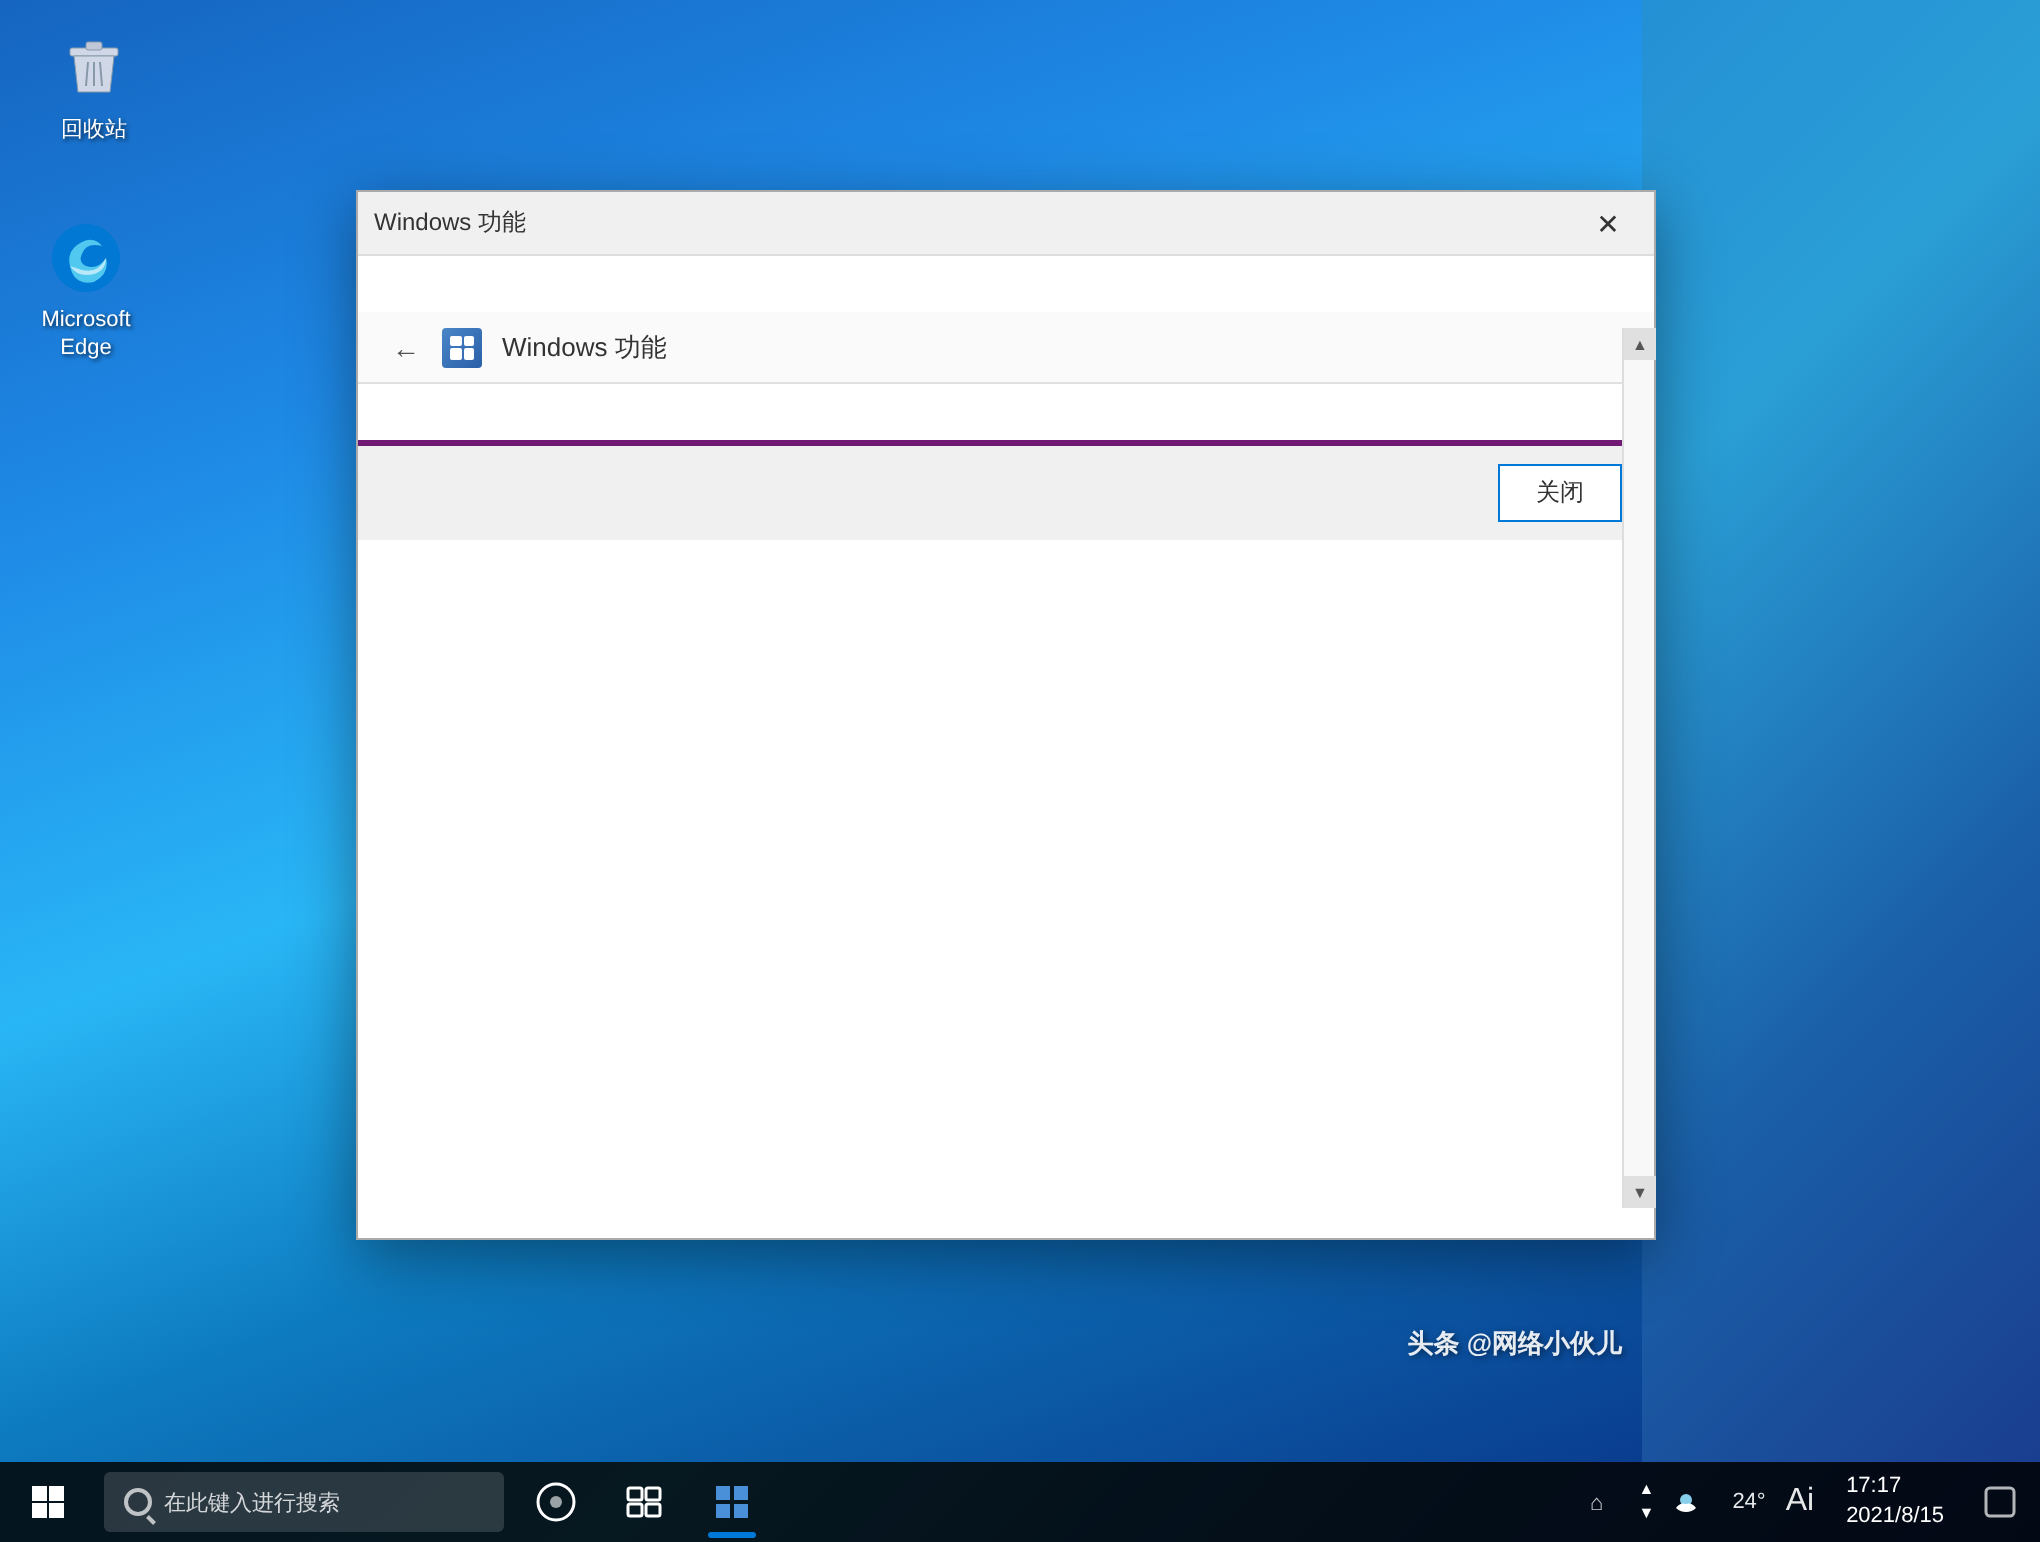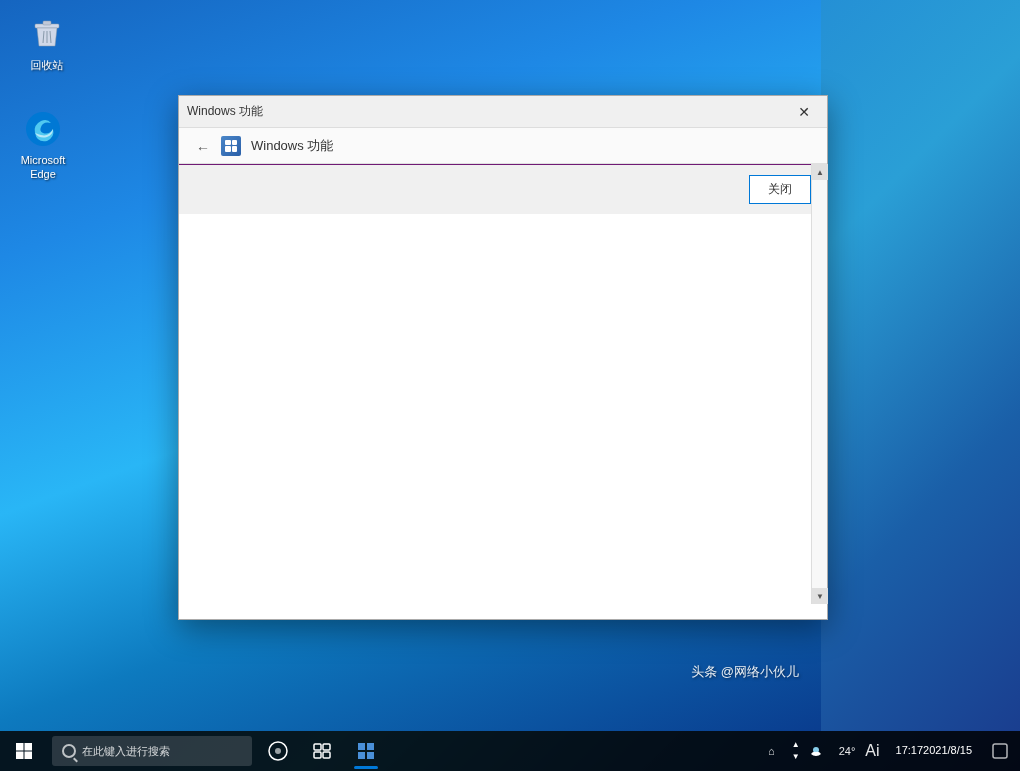--- a/index.html
+++ b/index.html
@@ -51,20 +51,21 @@
       top: 95px;
       left: 178px;
       width: 650px;
       height: 525px;
       background: #ffffff;
       border: 1px solid #aaa;
       box-shadow: 0 8px 30px rgba(0,0,0,0.4);
       display: flex;
       flex-direction: column;
       pointer-events: all;
+      gap: 28px;
     }
 
     .dialog-titlebar {
       height: 32px;
       background: #f0f0f0;
       border-bottom: 1px solid #ddd;
       display: flex;
       align-items: center;
       padding: 0 8px;
       position: relative;
@@ -120,21 +121,21 @@
     .completion-text {
       color: #0050a0;
       font-size: 14px;
       font-weight: 500;
       margin-top: 4px;
     }
 
     .dialog-footer {
       height: 50px;
       background: #f0f0f0;
-      border-top: 1px solid #701a75;
+      border-top: 3px solid #701a75;
       display: flex;
       align-items: center;
       justify-content: flex-end;
       padding: 0 16px;
     }
 
     .close-dialog-btn {
       padding: 5px 18px;
       background: white;
       border: 1px solid #0078d7;
@@ -251,22 +252,22 @@
       height: 40px;
       display: flex;
       align-items: center;
       cursor: pointer;
       font-size: 11px;
       color: rgba(255,255,255,0.9);
     }
 
     .clock-area {
       display: flex;
-      flex-direction: row;
-      align-items: center;
+      flex-direction: column;
+      align-items: flex-start;
       justify-content: center;
       padding: 0 10px;
       height: 40px;
       cursor: pointer;
       color: white;
       font-size: 11px;
     }
 
     .notification-btn {
       width: 32px;
@@ -305,24 +306,24 @@
       justify-content: center;
       font-size: 8px;
       color: #555;
       cursor: pointer;
     }
 
     
     .watermark {
       position: absolute;
       bottom: 50px;
-      right: 22px;
+      right: 10px;
       color: rgba(255,255,255,0.9);
       font-size: 13px;
-      font-weight: normal;
+      font-weight: bold;
       text-shadow: 1px 1px 3px rgba(0,0,0,0.5);
       white-space: nowrap;
     }
 
     
     .features-icon {
       width: 20px;
       height: 20px;
       background: linear-gradient(135deg, #4a86c8, #2a5fa8);
       border-radius: 2px;

